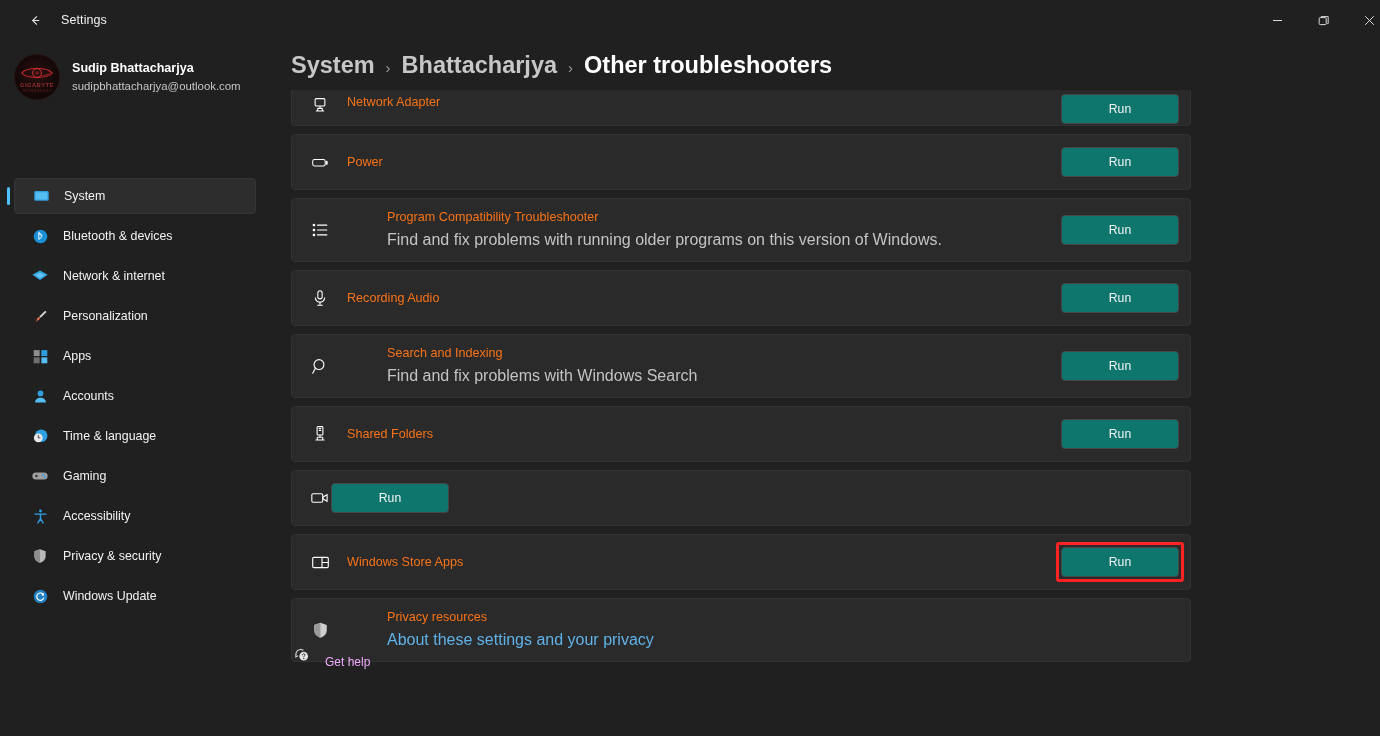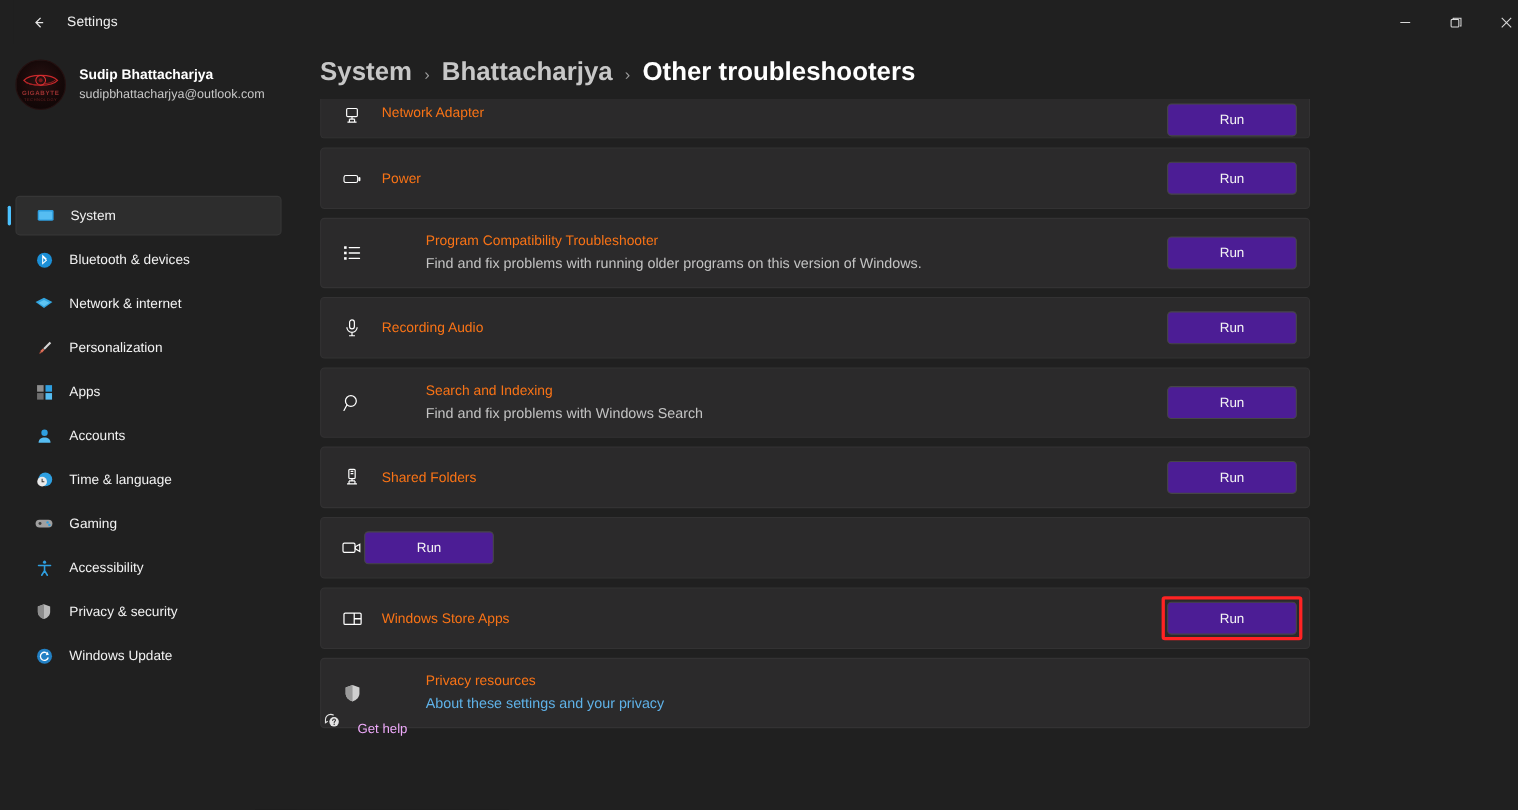--- a/index.html
+++ b/index.html
@@ -168,26 +168,26 @@
   .row.tall { height: 64px; gap: 40px; }
   .row-ico {
     width: 22px; height: 22px; flex: 0 0 auto;
     color: #ffffff;
     display: flex; align-items: center; justify-content: center;
   }
   .row.clipped .row-ico { margin-top: 1px; }
   .row-ico svg { display: block; }
   .row-text { margin-left: 16px; flex: 1 1 auto; line-height: 1.3; }
   .row-title { font-size: 12.6px; color: #f97316; }
-  .row-sub { font-size: 13px; color: #c3c3c3; margin-top: 4px; }
+  .row-sub { font-size: 16px; color: #c3c3c3; margin-top: 4px; }
   .row-sub.link { color: #5fb2e8; }
   .run-btn {
     flex: 0 0 auto;
     width: 118px; height: 30px;
-    background: #4c1d95;
+    background: #0f766e;
     border: 1px solid #464646;
     border-radius: 4px;
     color: #f4f4f4; font-size: 12.2px;
     display: flex; align-items: center; justify-content: center;
     font-family: "Liberation Sans", sans-serif;
   }
   .run-wrap { position: relative; flex: 0 0 auto; }
   .run-wrap.highlight::after {
     content: "";
     position: absolute;

